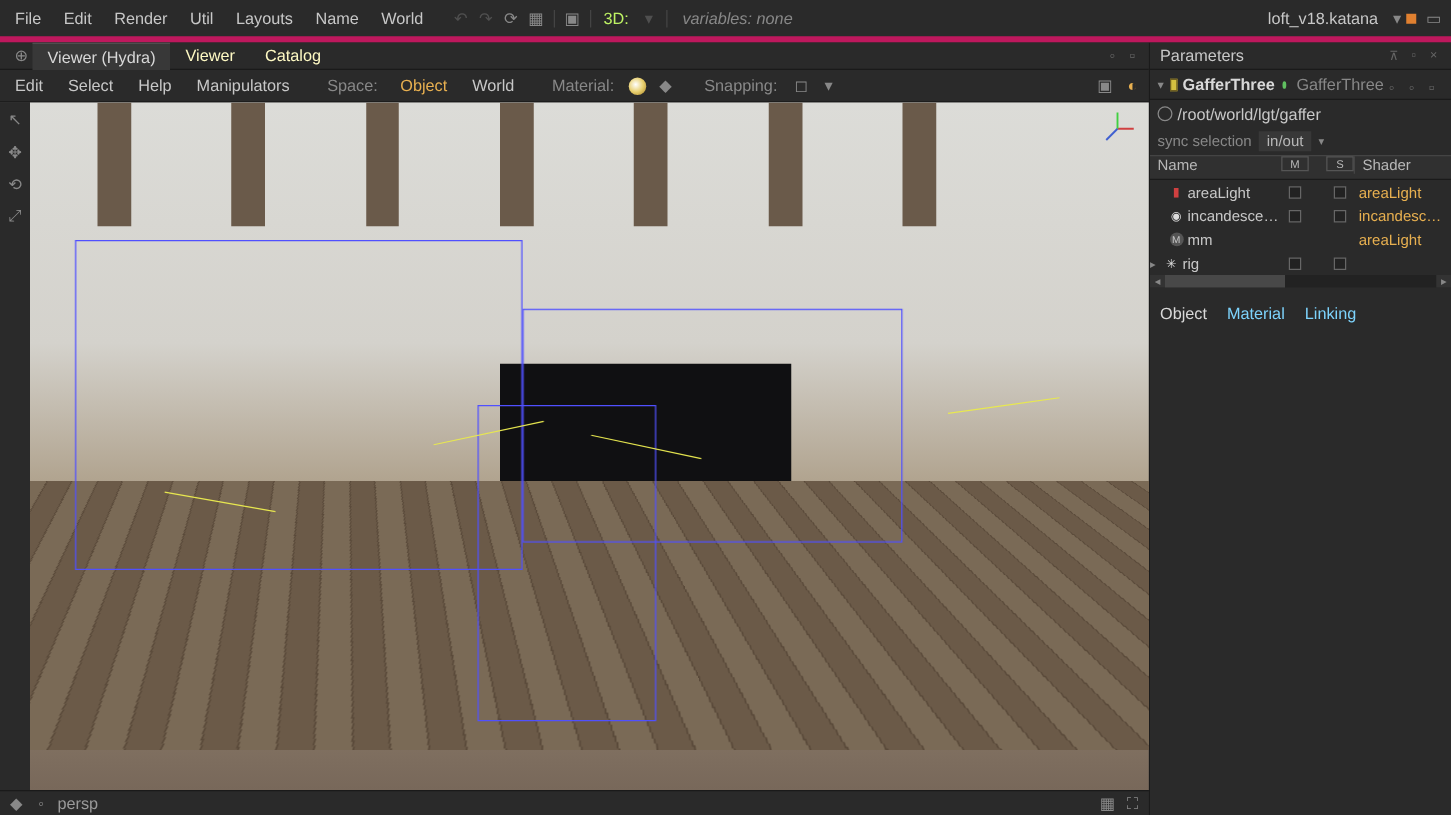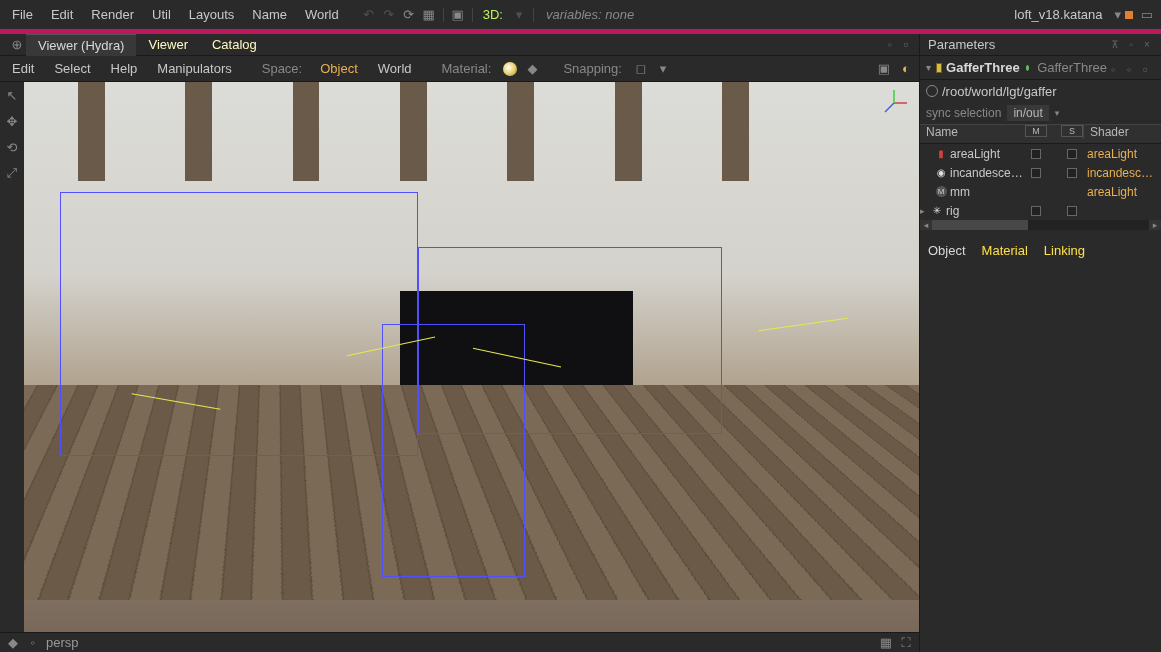--- a/index.html
+++ b/index.html
@@ -92,21 +92,21 @@
 .rp-row .bulb-ico { color:#ddd;}
 .rp-row .m-ico { width:11px; height:11px; border-radius:50%; background:#555; color:#ccc; font-size:8px; display:flex; align-items:center; justify-content:center;}
 .rp-row .star-ico { color:#ddd;}
 .rp-row .exp { color:#888; font-size:9px; width:10px;}
 
 .rp-scroll { height:10px; background:#222; display:flex;}
 .rp-scroll .thumb { width:40%; height:100%; background:#484848;}
 .rp-scroll .arr { width:12px; background:#333; color:#888; display:flex; align-items:center; justify-content:center; font-size:9px;}
 
 .rp-subtabs { height:24px; display:flex; align-items:center; gap:16px; padding:0 8px; margin-top:8px;}
-.rp-subtabs .st { color:#fde047; cursor:pointer;}
+.rp-subtabs .st { color:#7dd3fc; cursor:pointer;}
 .rp-subtabs .st.active { color:#d8d8d8;}
 
 
 .scene-floor { position:absolute; left:0; right:0; bottom:0; height:45%; background: repeating-linear-gradient(75deg, #6b5a48 0px, #6b5a48 18px, #5a4a3a 18px, #5a4a3a 19px, #7a6a56 19px, #7a6a56 38px, #5a4a3a 38px, #5a4a3a 39px); transform: perspective(600px) rotateX(55deg); transform-origin: top center; }
 .scene-beams { position:absolute; top:0; left:0; right:0; height:18%; }
 .beam { position:absolute; top:0; height:100%; background:#6a5a4a; }
 .wire { position:absolute; border:1px solid #5050ff; background:transparent; }
 .ywire { position:absolute; border-top:1px solid #e8e850; }
 .axis-gizmo { position:absolute; top:6px; right:10px; width:30px; height:30px; }
 </style>

